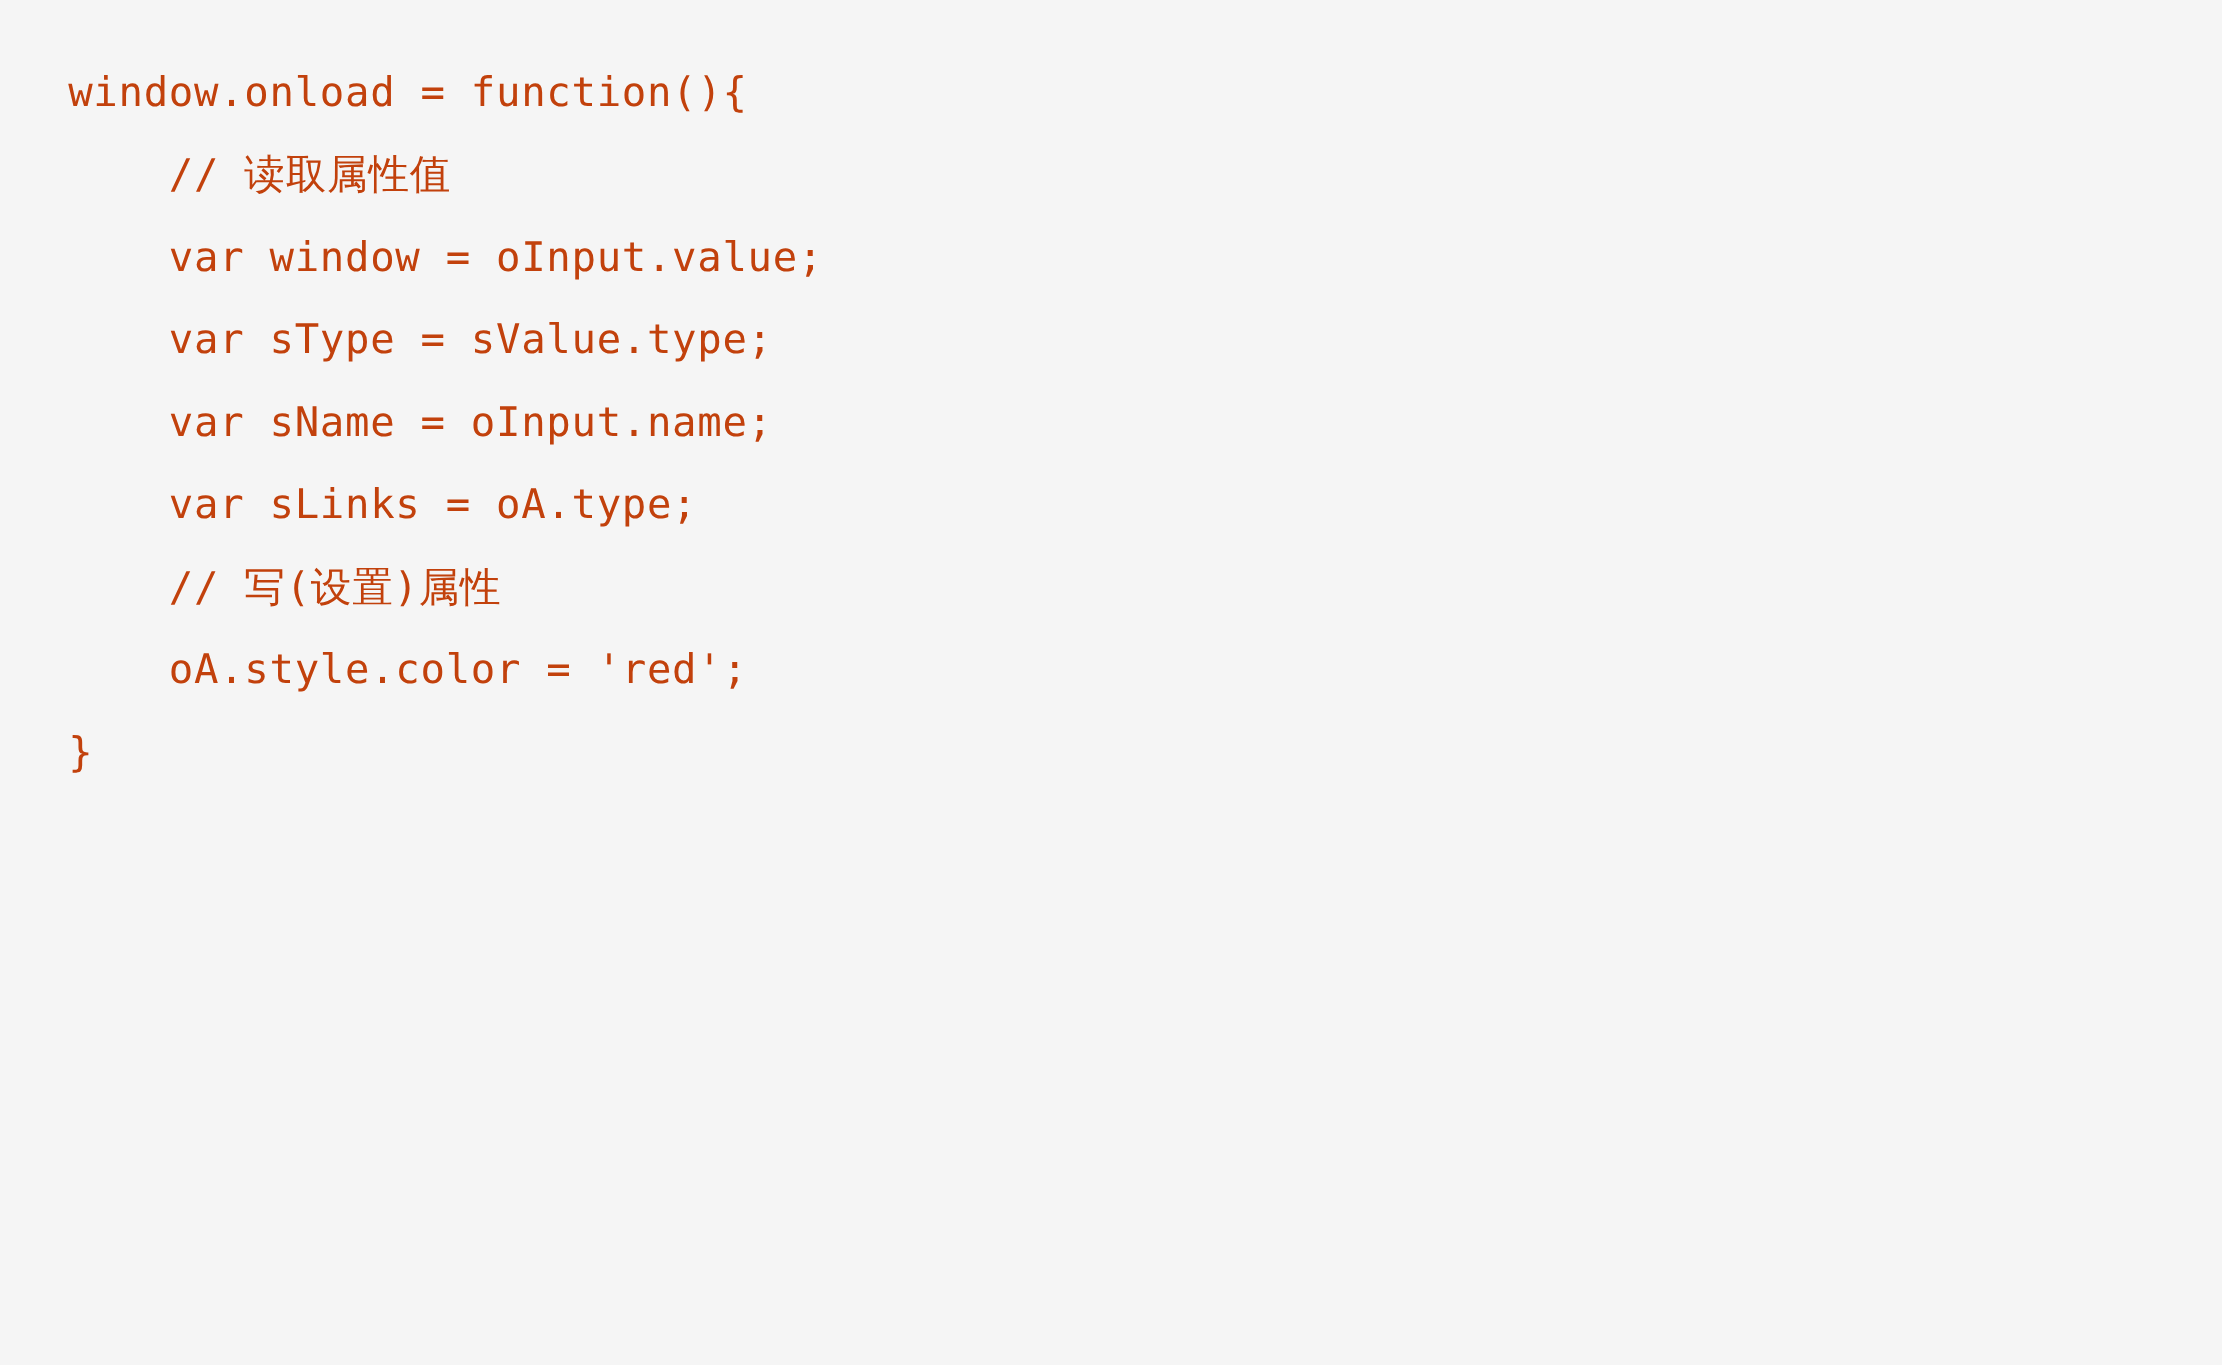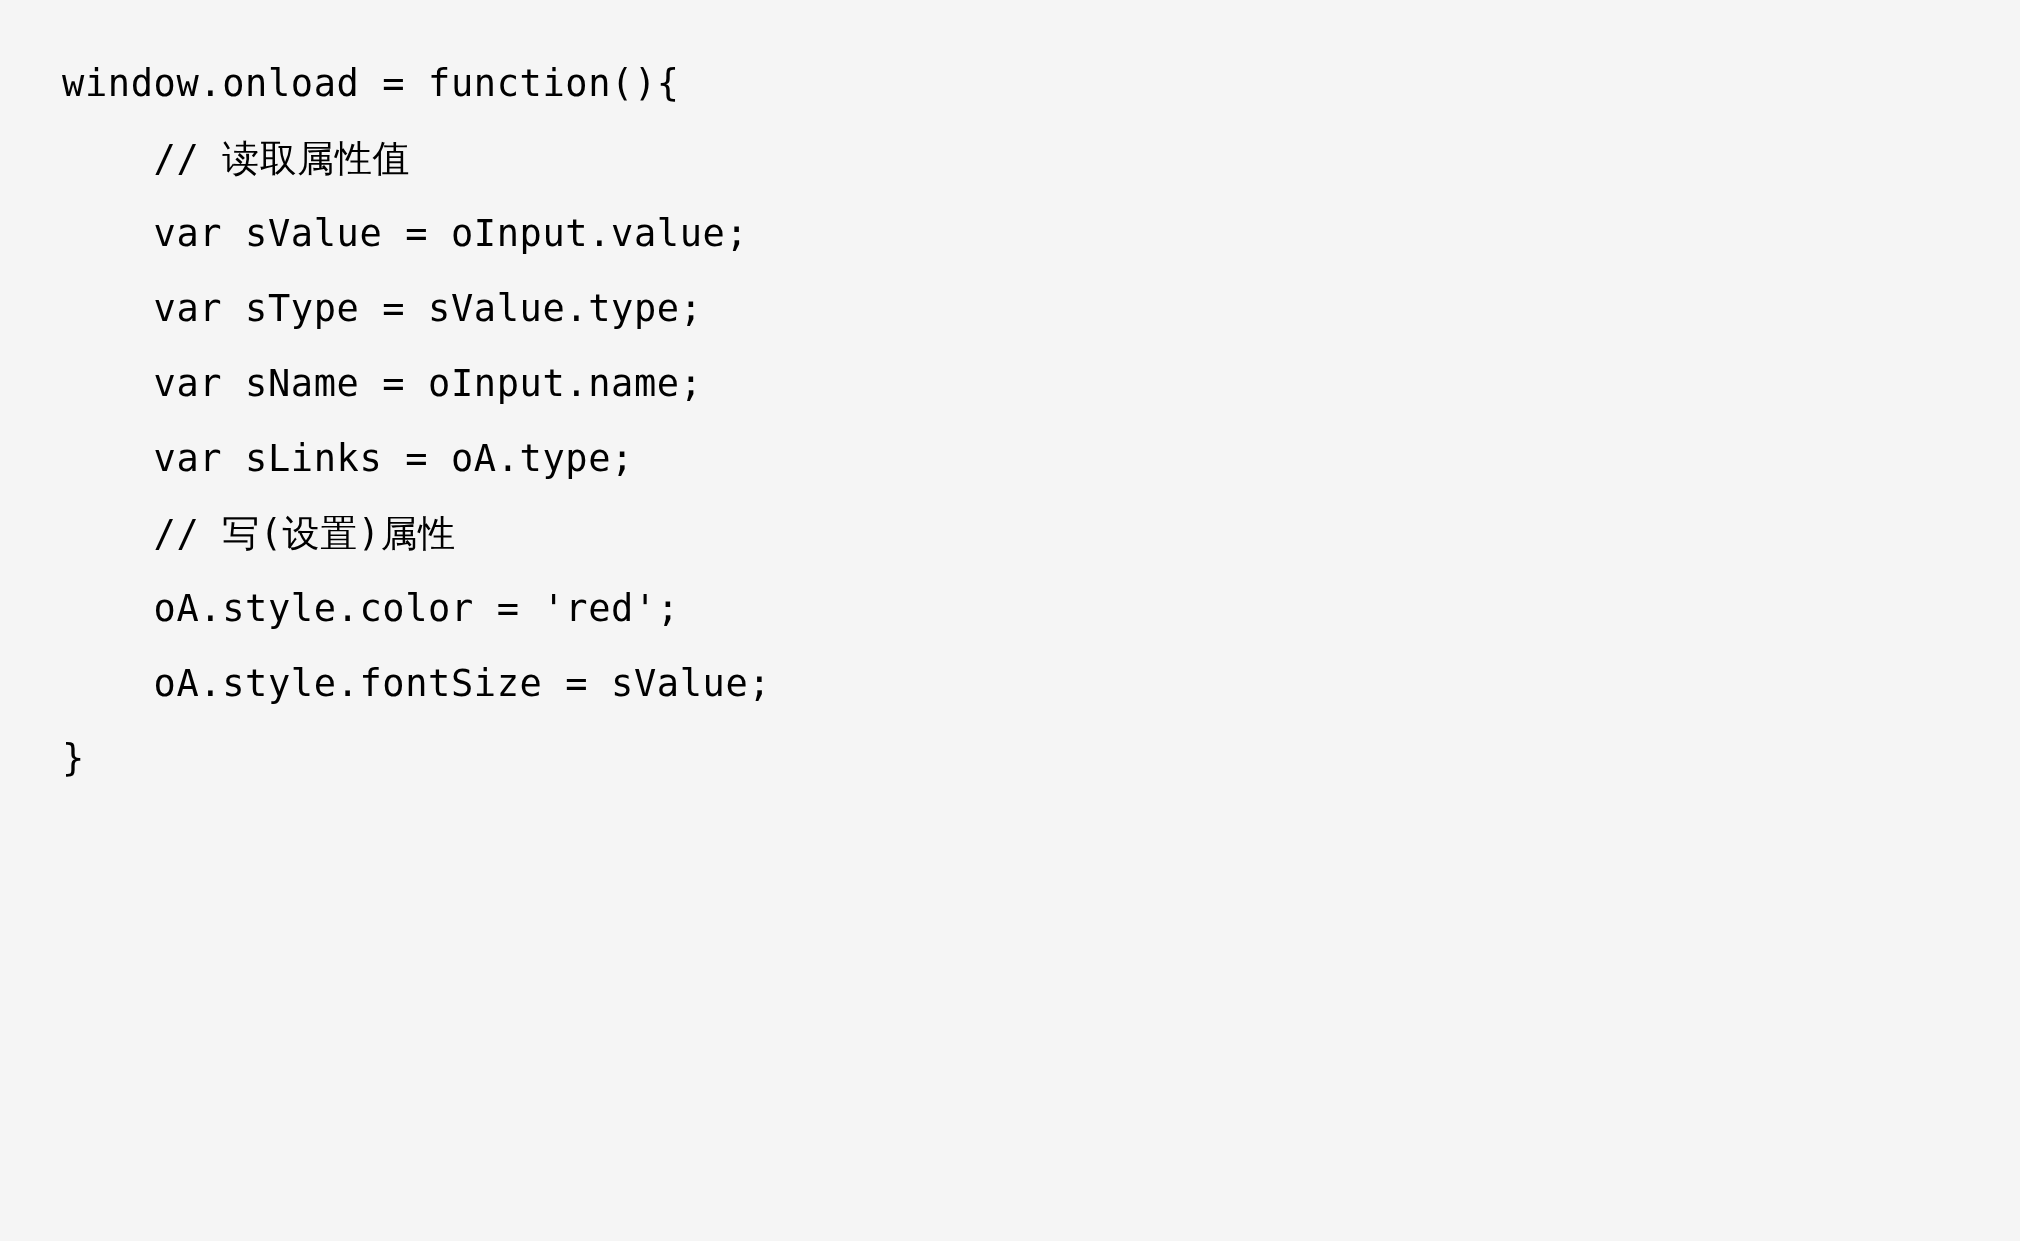--- a/index.html
+++ b/index.html
@@ -39,36 +39,35 @@
     margin: 0;
     list-style: none;
   }
   .code-line {
     display: block;
     white-space: pre;
     font-family: "DejaVu Sans Mono", "Liberation Mono", monospace;
     font-size: 37px;
     line-height: 75px;
     height: 75px;
-    color: #000000;
+    color: #c2410c;
     letter-spacing: 0.6px;
     padding-left: 62px;
     font-weight: 400;
   }
 </style>
 </head>
 <body>
 
 <div id="code-block">
   <div id="code-listing">
       <code class="code-line">window.onload = function(){</code>
       <code class="code-line">    // 读取属性值</code>
-      <code class="code-line">    var sValue = oInput.value;</code>
+      <code class="code-line">    var window = oInput.value;</code>
       <code class="code-line">    var sType = sValue.type;</code>
       <code class="code-line">    var sName = oInput.name;</code>
       <code class="code-line">    var sLinks = oA.type;</code>
       <code class="code-line">    // 写(设置)属性</code>
       <code class="code-line">    oA.style.color = 'red';</code>
-      <code class="code-line">    oA.style.fontSize = sValue;</code>
       <code class="code-line">}</code>
     </div>
 </div>
 <div id="right-strip"></div>
 
 </body></html>

